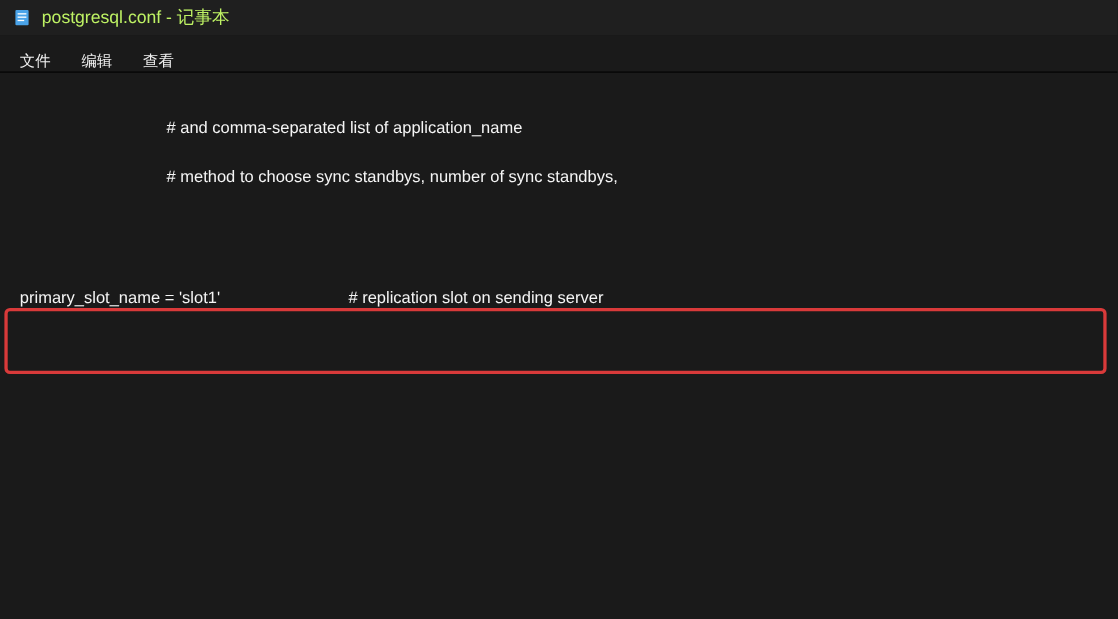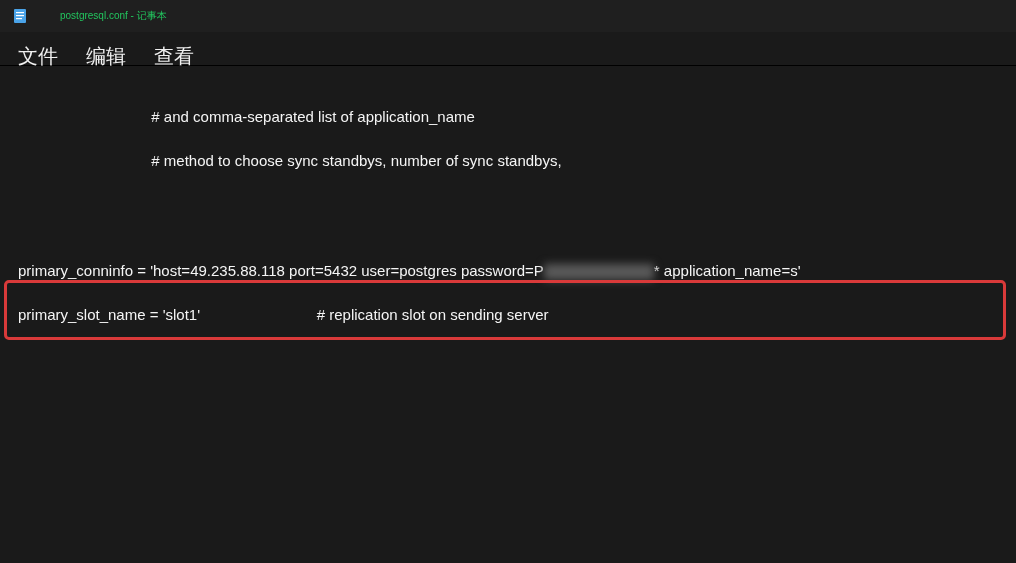--- a/index.html
+++ b/index.html
@@ -22,36 +22,35 @@
     }
     .app-icon {
       width: 16px;
       height: 16px;
       display: flex;
       align-items: center;
       justify-content: center;
     }
     .app-icon svg { width: 16px; height: 16px; }
     .title-text {
-      font-size: 10px;
-      color: #22c55e;
+      font-size: 16px;
+      color: #bef264;
       white-space: nowrap;
-      margin-left: 22px;
     }
     .menubar {
       height: 34px;
       background: #1a1a1a;
       display: flex;
       align-items: center;
       padding-left: 18px;
       gap: 28px;
       border-bottom: 1px solid #000;
     }
     .menubar span {
-      font-size: 20px;
+      font-size: 14px;
       color: #f0f0f0;
       cursor: default;
       margin-top: 15px;
     }
     .editor {
       padding: 18px 0 0 18px;
       font-family: "Segoe UI", "Microsoft YaHei", Arial, sans-serif;
       font-size: 15px;
       line-height: 22px;
       color: #f5f5f5;
@@ -99,21 +98,20 @@
   <span>编辑</span>
   <span>查看</span>
 </div>
 
 <div class="editor">
 <div class="line">                                # and comma-separated list of application_name</div>
 <div class="line">                                # method to choose sync standbys, number of sync standbys,</div>
 <div class="line"></div>
 <div class="line"></div>
 <div class="line"></div>
-<div class="line"><span>primary_conninfo = 'host=49.235.88.118 port=5432 user=postgres password=P</span><span class="blur" style="width:110px;">xxxxxxxxxx</span><span>* application_name=s'</span></div>
 <div class="line">primary_slot_name = 'slot1'                            # replication slot on sending server</div>
 
 
 
 
 
 
 
 
 

